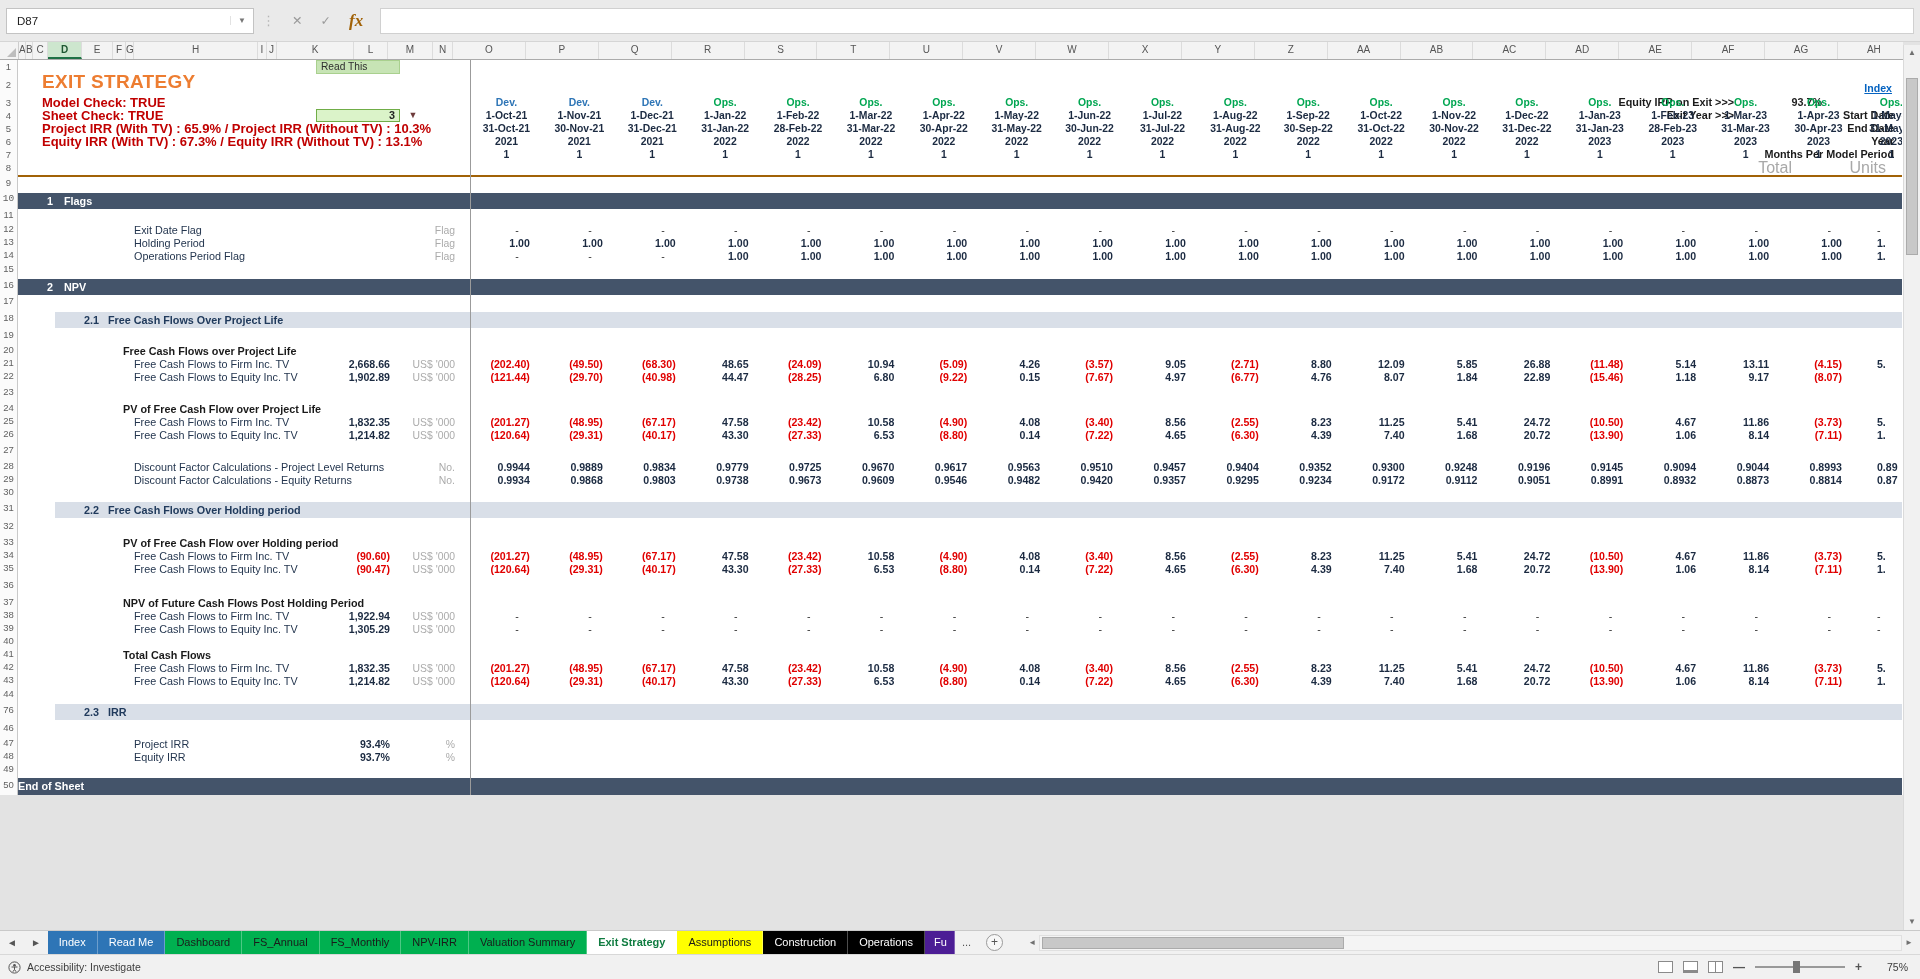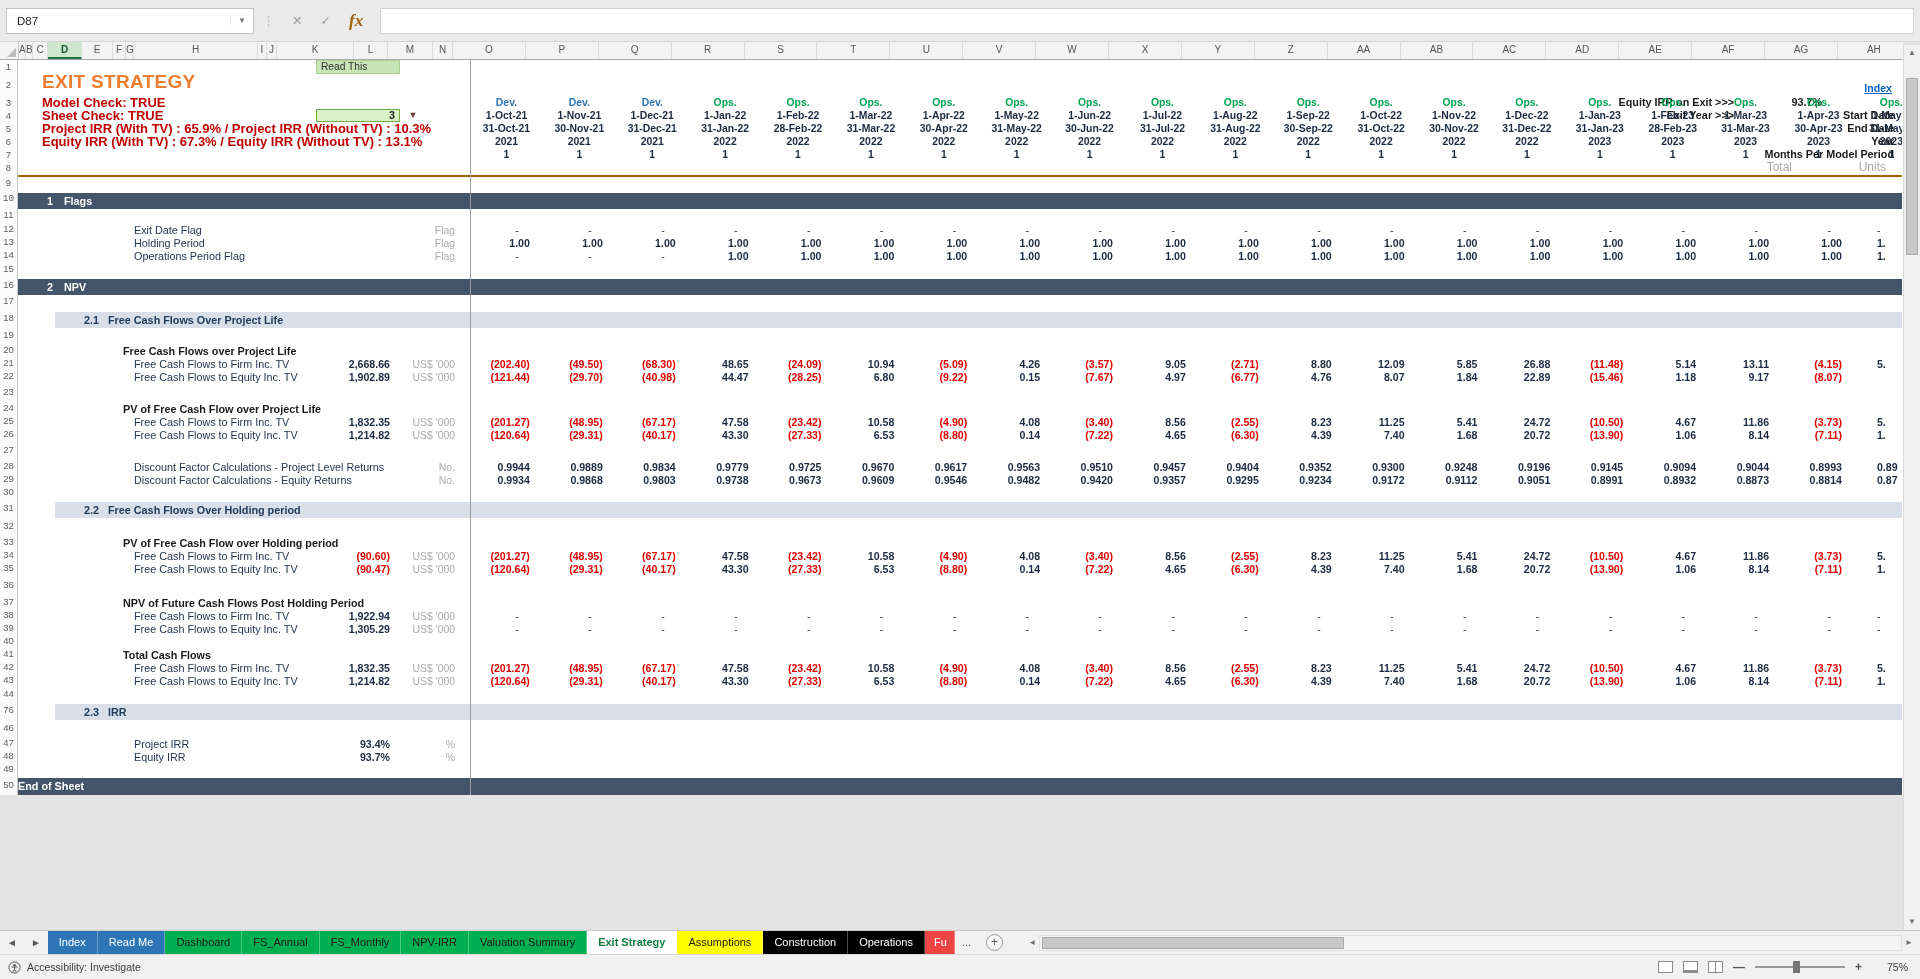--- a/index.html
+++ b/index.html
@@ -33,21 +33,21 @@
 
   
   .header-block{position:relative;height:115px;border-bottom:2px solid #a16207;box-sizing:content-box;}
   .hb-title{position:absolute;left:24px;top:11px;font-size:19px;font-weight:800;color:#ED7D31;letter-spacing:.3px;white-space:nowrap;}
   .hb-red{position:absolute;left:24px;height:13px;line-height:13px;font-size:13px;font-weight:600;color:#C00000;white-space:nowrap;}
   .hb-boldlbl{position:absolute;right:168px;height:13px;line-height:13px;font-size:10.8px;font-weight:700;color:#1a1a1a;white-space:nowrap;}
   .hb-val{position:absolute;right:80px;height:13px;line-height:13px;font-size:10.8px;font-weight:700;color:#222;}
   .hb-green{position:absolute;left:298px;top:49px;width:84px;height:13px;background:#DBF3C9;border:1px solid #70AD47;box-sizing:border-box;text-align:right;font-size:10.8px;font-weight:700;color:#222;line-height:11px;padding-right:4px;}
   .hb-dd{position:absolute;left:388px;top:49px;width:14px;height:13px;color:#6E3B3B;font-size:9px;line-height:13px;text-align:center;}
   .hb-right{position:absolute;right:8px;height:13px;line-height:13px;font-size:10.8px;font-weight:700;color:#1a1a1a;white-space:nowrap;}
-  .hb-gray{position:absolute;height:13px;line-height:13px;font-size:12px;color:#A8A8A8;white-space:nowrap;margin-left:44px;}
+  .hb-gray{position:absolute;height:13px;line-height:13px;font-size:16px;color:#A8A8A8;white-space:nowrap;margin-left:44px;}
   .hb-readthis{position:absolute;left:298px;top:0;width:84px;height:14px;background:#C7E4B5;border:1px solid #A9D08E;box-sizing:border-box;font-size:10.2px;color:#2d2d2d;line-height:12px;padding-left:4px;}
   .hb-index{position:absolute;right:10px;top:22px;height:13px;line-height:13px;font-size:10.6px;font-weight:600;color:#0563C1;text-decoration:underline;}
   .period-cols{position:absolute;left:452px;top:0;right:0;height:115px;display:flex;overflow:hidden;}
   .pcol{width:72.9px;flex:none;padding-top:36px;box-sizing:border-box;}
   .pcol>div{height:13px;line-height:13px;text-align:center;font-size:10.4px;white-space:nowrap;overflow:visible;}
   .phase{font-weight:700;}
   .phase.dev{color:#2E75B6;}
   .phase.ops{color:#00A651;}
   .pdate,.pyear,.pmon{color:#1b2a41;font-weight:700;}
 
@@ -968,21 +968,21 @@
         <div class="tab" style="background: rgb(46, 117, 182); color: rgb(255, 255, 255);">Read Me</div>
         <div class="tab" style="background: rgb(0, 176, 80); color: rgb(26, 26, 26);">Dashboard</div>
         <div class="tab" style="background: rgb(0, 176, 80); color: rgb(26, 26, 26);">FS_Annual</div>
         <div class="tab" style="background: rgb(0, 176, 80); color: rgb(26, 26, 26);">FS_Monthly</div>
         <div class="tab" style="background: rgb(0, 176, 80); color: rgb(26, 26, 26);">NPV-IRR</div>
         <div class="tab" style="background: rgb(0, 176, 80); color: rgb(26, 26, 26);">Valuation Summary</div>
         <div class="tab active" style="background: rgb(255, 255, 255); color: rgb(16, 124, 65);">Exit Strategy</div>
         <div class="tab" style="background: rgb(255, 255, 0); color: rgb(26, 26, 26);">Assumptions</div>
         <div class="tab" style="background: rgb(0, 0, 0); color: rgb(255, 255, 255);">Construction</div>
         <div class="tab" style="background: rgb(0, 0, 0); color: rgb(255, 255, 255);">Operations</div>
-        <div class="tab clipped" style="background: #ef4444; color: rgb(255, 255, 255);">Fu</div>
+        <div class="tab clipped" style="background: #4c1d95; color: rgb(255, 255, 255);">Fu</div>
       </div>
     <span class="tab-ellipsis">...</span>
     <div class="add-sheet">+</div>
     <div class="hscroll">
       <span class="hs-arrow">◄</span>
       <div class="hs-track">
         <div class="hs-thumb"></div>
       </div>
       <span class="hs-arrow">►</span>
     </div>

